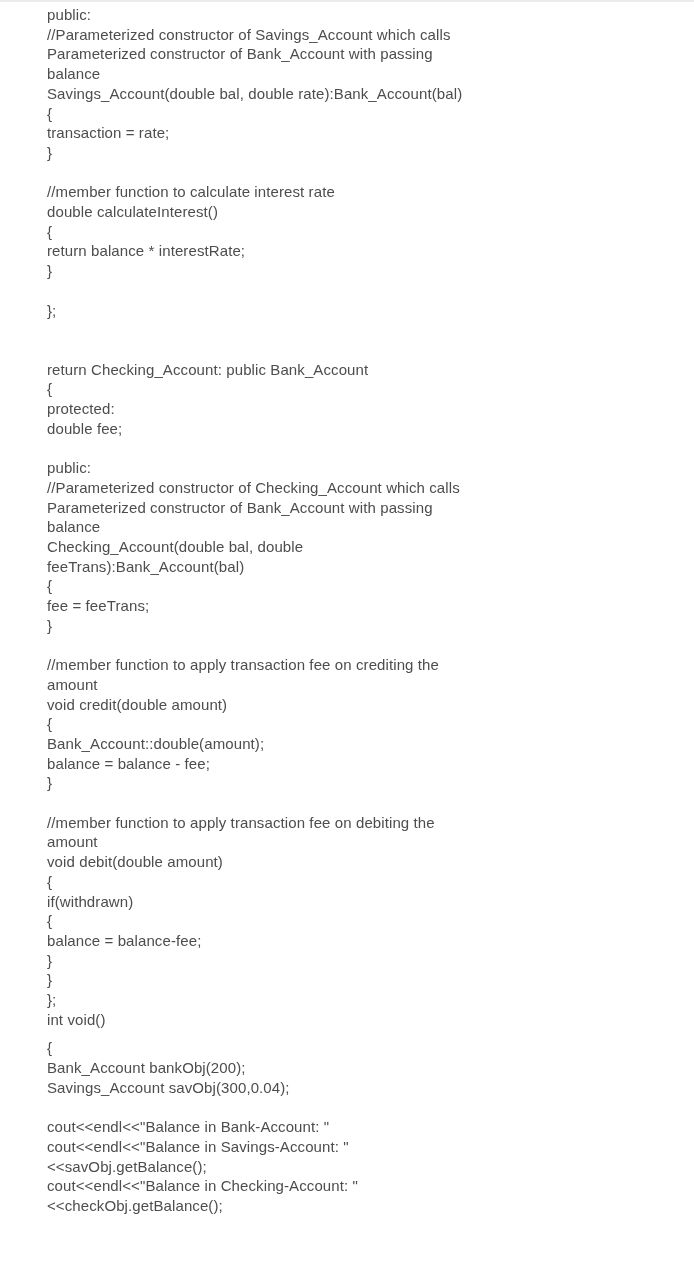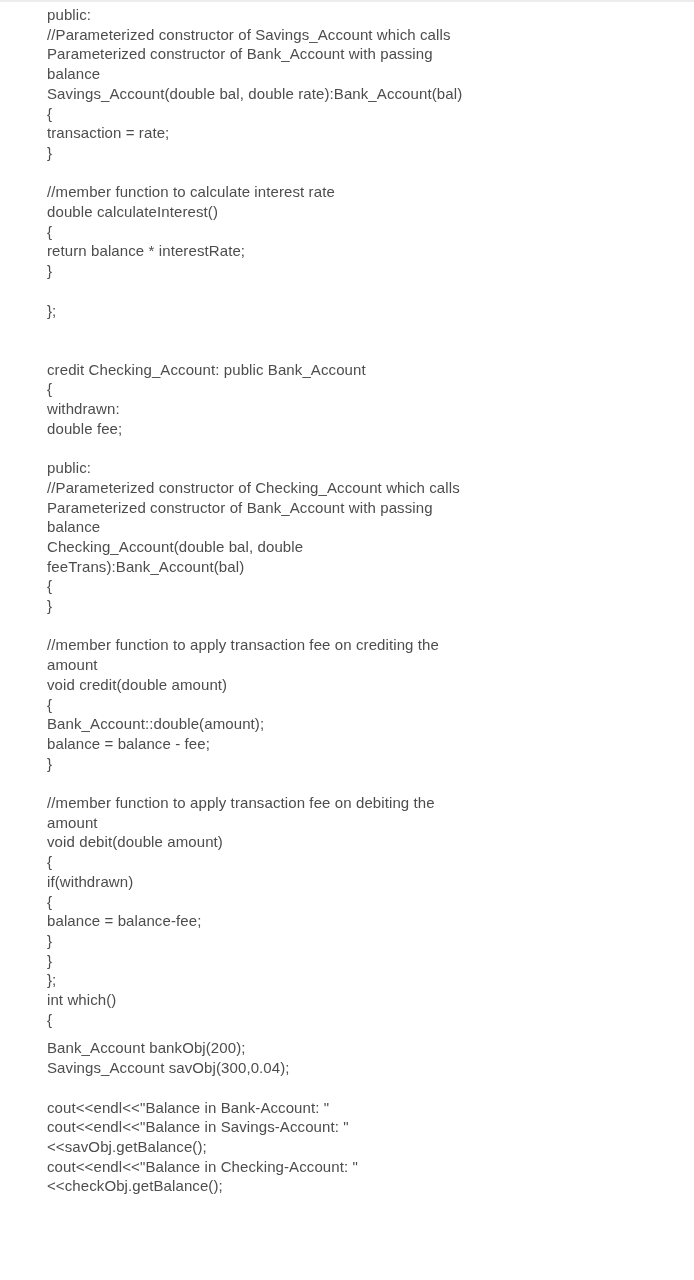--- a/index.html
+++ b/index.html
@@ -62,53 +62,54 @@
       <div class="code-line"></div>
       <div class="code-line">//member function to calculate interest rate</div>
       <div class="code-line">double calculateInterest()</div>
       <div class="code-line">{</div>
       <div class="code-line">return balance * interestRate;</div>
       <div class="code-line">}</div>
       <div class="code-line"></div>
       <div class="code-line">};</div>
       <div class="code-line"></div>
       <div class="code-line"></div>
-      <div class="code-line">credit Checking_Account: public Bank_Account</div>
+      <div class="code-line">return Checking_Account: public Bank_Account</div>
       <div class="code-line">{</div>
-      <div class="code-line">withdrawn:</div>
+      <div class="code-line">protected:</div>
       <div class="code-line">double fee;</div>
       <div class="code-line"></div>
       <div class="code-line">public:</div>
       <div class="code-line">//Parameterized constructor of Checking_Account which calls</div>
       <div class="code-line">Parameterized constructor of Bank_Account with passing</div>
       <div class="code-line">balance</div>
       <div class="code-line">Checking_Account(double bal, double</div>
       <div class="code-line">feeTrans):Bank_Account(bal)</div>
       <div class="code-line">{</div>
+      <div class="code-line">fee = feeTrans;</div>
       <div class="code-line">}</div>
       <div class="code-line"></div>
       <div class="code-line">//member function to apply transaction fee on crediting the</div>
       <div class="code-line">amount</div>
       <div class="code-line">void credit(double amount)</div>
       <div class="code-line">{</div>
       <div class="code-line">Bank_Account::double(amount);</div>
       <div class="code-line">balance = balance - fee;</div>
       <div class="code-line">}</div>
       <div class="code-line"></div>
       <div class="code-line">//member function to apply transaction fee on debiting the</div>
       <div class="code-line">amount</div>
       <div class="code-line">void debit(double amount)</div>
       <div class="code-line">{</div>
       <div class="code-line">if(withdrawn)</div>
       <div class="code-line">{</div>
       <div class="code-line">balance = balance-fee;</div>
       <div class="code-line">}</div>
       <div class="code-line">}</div>
       <div class="code-line">};</div>
-      <div class="code-line">int which()</div>
+      <div class="code-line">int void()</div>
       <div class="code-line">{</div>
       <div class="code-line">Bank_Account bankObj(200);</div>
       <div class="code-line">Savings_Account savObj(300,0.04);</div>
       <div class="code-line"></div>
       <div class="code-line">cout&lt;&lt;endl&lt;&lt;"Balance in Bank-Account: "</div>
       <div class="code-line">cout&lt;&lt;endl&lt;&lt;"Balance in Savings-Account: "</div>
       <div class="code-line">&lt;&lt;savObj.getBalance();</div>
       <div class="code-line">cout&lt;&lt;endl&lt;&lt;"Balance in Checking-Account: "</div>
       <div class="code-line">&lt;&lt;checkObj.getBalance();</div>
     </div>

